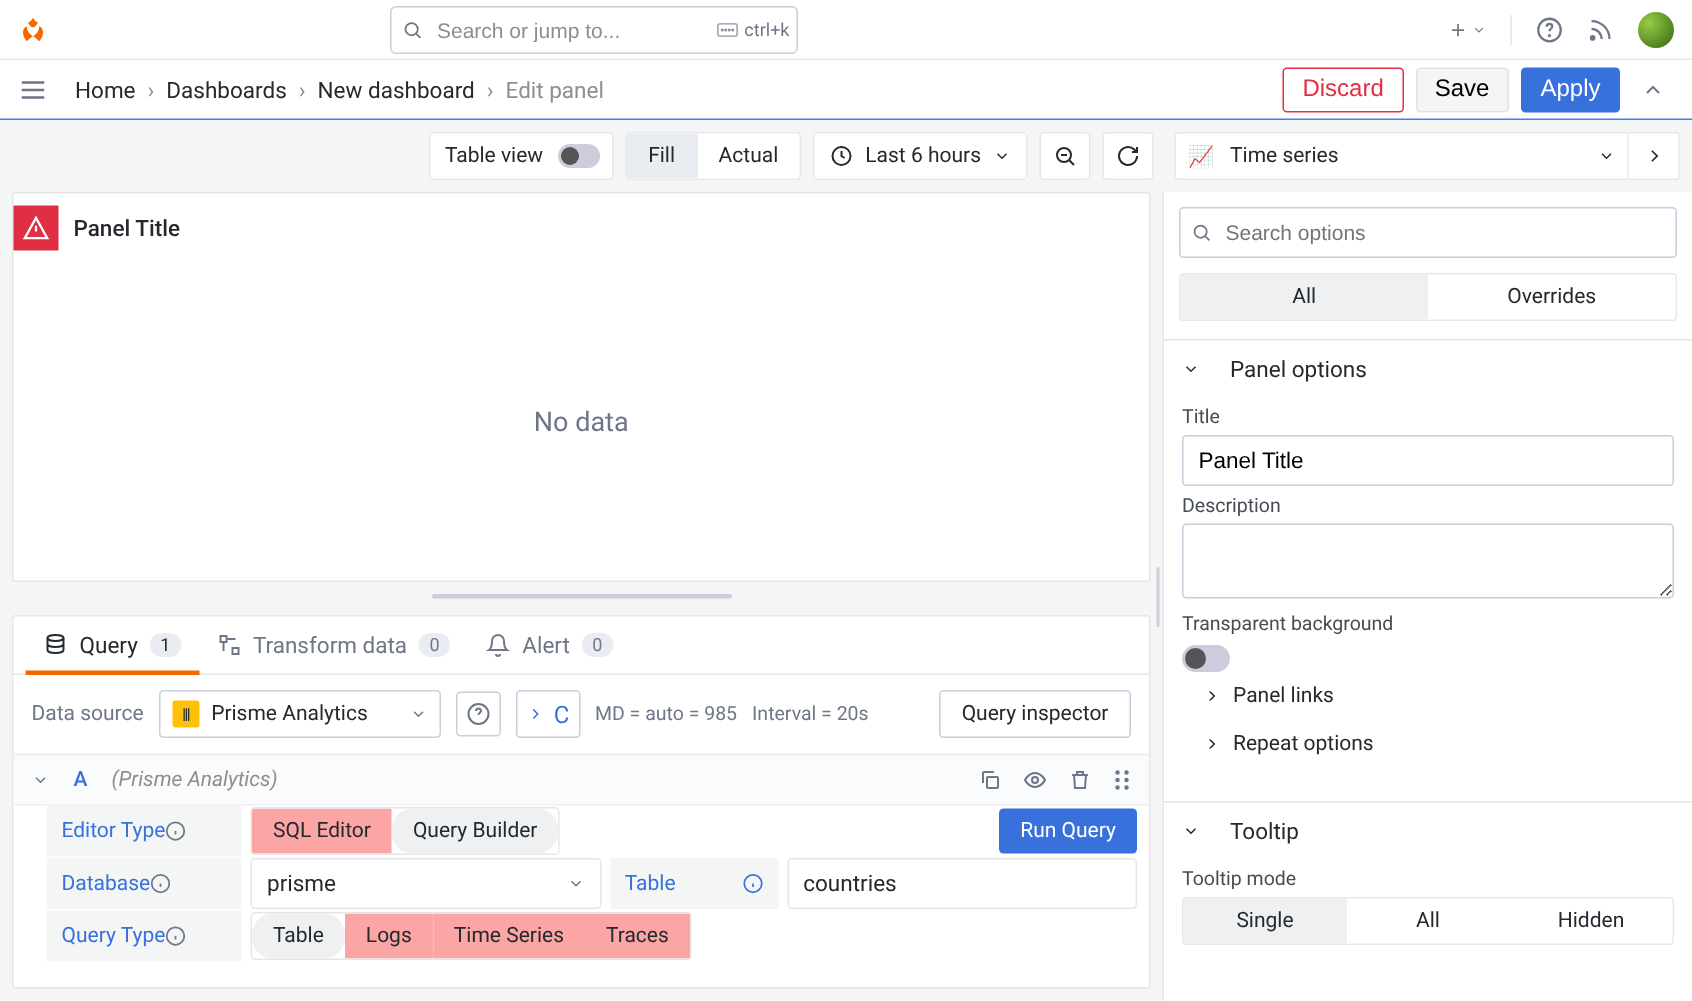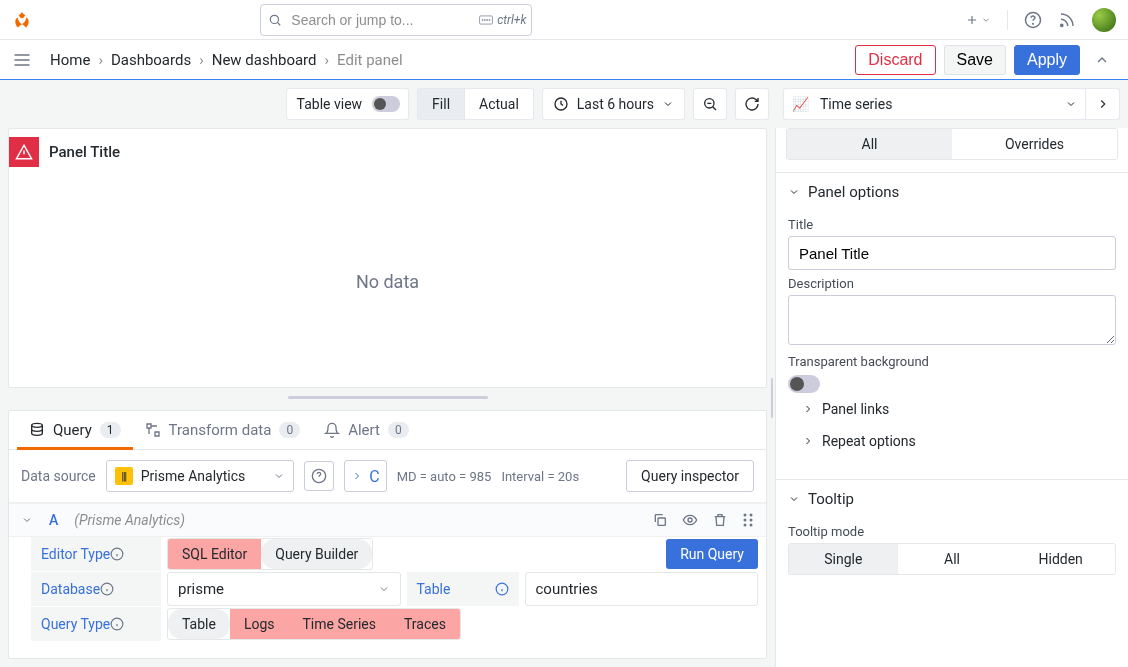--- a/index.html
+++ b/index.html
@@ -6,21 +6,21 @@
 body { font-family: -apple-system, BlinkMacSystemFont, "Segoe UI", Roboto, sans-serif; font-size: 14px; color: #24292e; background: #fff; width: 1128px; height: 667px; overflow: hidden; }
 svg { display: block; }
 
 
 .topbar { height: 40px; display: flex; align-items: center; padding: 0 12px; border-bottom: 1px solid #e4e7e7; }
 .logo { color: #f46800; margin-right: 12px; }
 .search-wrap { margin-left: auto; margin-right: auto; position: relative; }
 .search-input { width: 272px; height: 32px; border: 1px solid #ccccdc; border-radius: 4px; padding: 0 56px 0 30px; font-size: 14px; background: #fff; color: #6e7687; }
 .search-input::placeholder { color: #8e8e8e; }
 .search-icon-left { position: absolute; left: 8px; top: 50%; transform: translateY(-50%); color: #6e7687; }
-.kbd { position: absolute; right: 6px; top: 50%; transform: translateY(-50%); display: flex; align-items: center; gap: 4px; color: #6e7687; font-size: 12px; font-style: italic; }
+.kbd { position: absolute; right: 6px; top: 50%; transform: translateY(-50%); display: flex; align-items: center; gap: 4px; color: #6e7687; font-size: 12px; }
 .kbd svg { opacity: 0.8; }
 .topbar-right { display: flex; align-items: center; gap: 16px; margin-left: auto; }
 .topbar-icon { color: #6e7687; display:flex; align-items:center; }
 .divider-v { width: 1px; height: 20px; background: #e4e7e7; }
 .avatar { width: 24px; height: 24px; border-radius: 50%; background: radial-gradient(circle at 30% 30%, #9c4, #361); }
 
 
 .crumbrow { height: 40px; display: flex; align-items: center; padding: 0 12px; border-bottom: 1px solid #3b82f6; }
 .menu-icon { color: #6e7687; margin-right: 18px; }
 .crumbs { display: flex; align-items: center; gap: 8px; font-size: 15px; }
@@ -106,21 +106,21 @@
 
 
 .opt-search { padding: 10px; }
 .opt-search input { width: 100%; height: 34px; border: 1px solid #ccccdc; border-radius: 3px; padding: 0 10px 0 30px; font-size: 14px; }
 .opt-search-wrap { position: relative; }
 .opt-search-wrap .sicon { position: absolute; left: 8px; top: 50%; transform: translateY(-50%); color: #6e7687; }
 .seg2 { display: flex; margin: 0 10px 0 10px; border: 1px solid #e4e7e7; border-radius: 3px; overflow: hidden; }
 .seg2-btn { flex: 1; text-align: center; padding: 7px 0; background: #fff; }
 .seg2-btn.active { background: #eef0f2; }
 .section { border-top: 1px solid #e4e7e7; margin-top: 12px; }
-.sec-head { display: flex; align-items: center; gap: 8px; padding: 10px 12px; font-size: 15px; color: #24292e; }
+.sec-head { display: flex; align-items: center; gap: 20px; padding: 10px 12px; font-size: 15px; color: #24292e; }
 .sec-body { padding: 0 12px 10px 12px; }
 .flab { font-size: 13px; color: #464c54; margin-bottom: 4px; margin-top: 6px; display: block; }
 .finput { width: 100%; height: 34px; border: 1px solid #ccccdc; border-radius: 3px; padding: 0 10px; font-size: 15px; }
 .ftextarea { width: 100%; height: 50px; border: 1px solid #ccccdc; border-radius: 3px; padding: 6px 10px; resize: vertical; font-family: inherit; }
 .toggle2 { width: 32px; height: 18px; border-radius: 9px; background: #ccccdc; position: relative; margin-top: 6px; }
 .toggle2::after { content: ""; position: absolute; left: 2px; top: 2px; width: 14px; height: 14px; border-radius: 50%; background: #555; }
 .subsec { display: flex; align-items: center; gap: 8px; padding: 8px 0 8px 14px; font-size: 14px; }
 </style>
 </head>
 <body>
@@ -425,20 +425,31 @@
             <div class="fseg-btn">Time Series</div>
             <div class="fseg-btn">Traces</div>
           </div>
         </div>
       </div>
     </div>
     <div class="splitter"></div>
   </div>
 
   <div class="right">
+    <div class="opt-search">
+      <div class="opt-search-wrap">
+        <span class="sicon">
+            <svg width="14" height="14" viewBox="0 0 24 24" fill="none" stroke="currentColor" stroke-width="2">
+              <circle cx="11" cy="11" r="7"></circle>
+              <path d="m21 21-5-5"></path>
+            </svg>
+          </span>
+        <input placeholder="Search options" style="">
+      </div>
+    </div>
     <div class="seg2">
       <div class="seg2-btn active">All</div>
       <div class="seg2-btn">Overrides</div>
     </div>
 
     <div class="section">
       <div class="sec-head">
         <svg width="12" height="12" viewBox="0 0 24 24" fill="none" stroke="currentColor" stroke-width="2">
             <path d="m6 9 6 6 6-6"></path>
           </svg>

